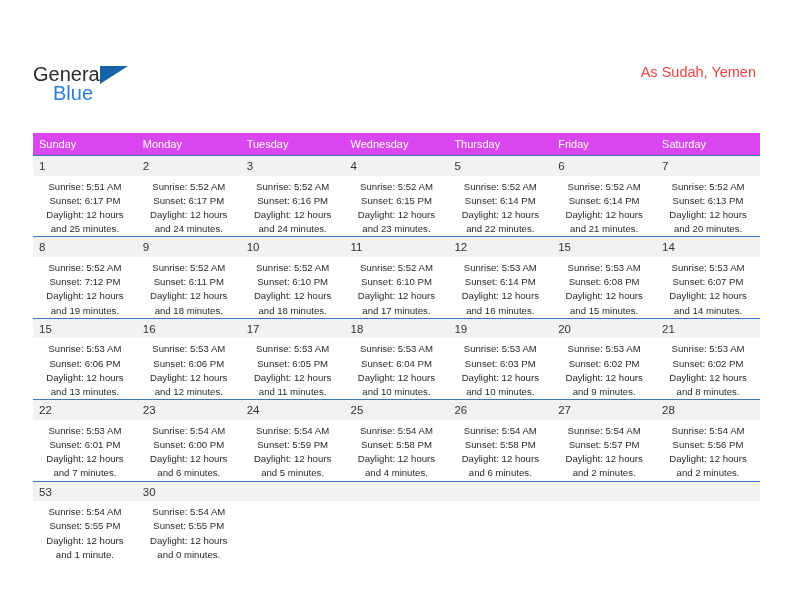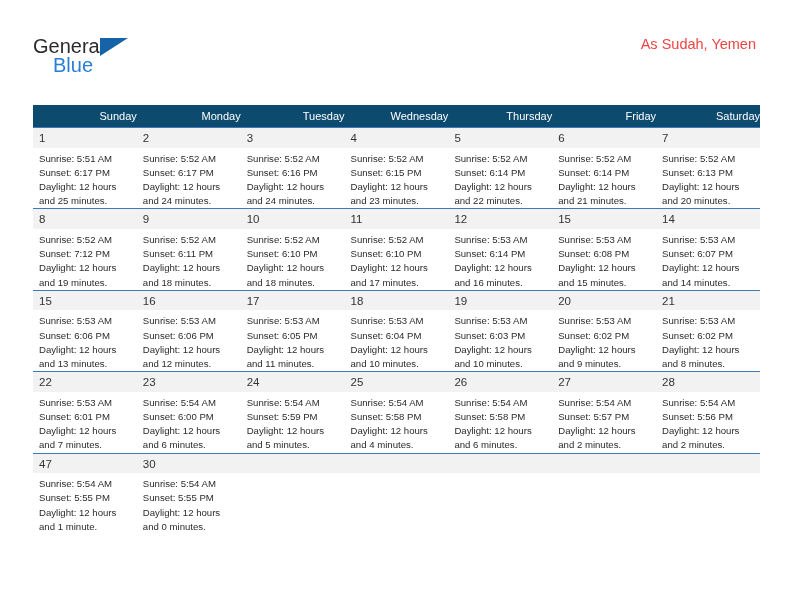--- a/index.html
+++ b/index.html
@@ -21,20 +21,21 @@
     box-sizing: border-box;
   }
 
   
   .top {
     display: flex;
     align-items: flex-start;
     justify-content: space-between;
     padding: 26px 36px 0 33px;
     box-sizing: border-box;
+    margin-top: 28px;
   }
   .logo {
     position: relative;
     width: 110px;
     height: 52px;
     line-height: 1;
   }
   .logo-general {
     position: absolute;
     left: 0;
@@ -80,25 +81,25 @@
   
   .calendar {
     position: absolute;
     left: 33px;
     top: 105px;
     width: 727px;
     border-collapse: collapse;
     table-layout: fixed;
   }
   .calendar th {
-    background: #0c4a6e;
+    background: #d946ef;
     color: #ffffff;
     font-size: 11px;
     font-weight: normal;
-    text-align: right;
+    text-align: left;
     padding: 5px 0 5px 6px;
     border: none;
     height: 10px;
   }
   .calendar td {
     vertical-align: top;
     padding: 0;
     border-top: 1.5px solid #3d79bf;
     background: #ffffff;
     height: 76px;
@@ -115,20 +116,21 @@
     min-height: 12px;
   }
   .daynum.blank {
     color: transparent;
   }
   .details {
     padding: 4px 6px 0 6px;
     font-size: 9.6px;
     color: #2b2b2b;
     line-height: 1.48;
+    text-align: center;
   }
   .details div {
     white-space: nowrap;
   }
 </style>
 </head>
 <body>
 
 <div class="page">
 
@@ -411,21 +413,21 @@
             <div class="details">
               <div>Sunrise: 5:54 AM</div>
               <div>Sunset: 5:56 PM</div>
               <div>Daylight: 12 hours</div>
               <div>and 2 minutes.</div>
             </div>
           </td>
         </tr>
         <tr class="week-row">
           <td>
-            <div class="daynum">47</div>
+            <div class="daynum">53</div>
             <div class="details">
               <div>Sunrise: 5:54 AM</div>
               <div>Sunset: 5:55 PM</div>
               <div>Daylight: 12 hours</div>
               <div>and 1 minute.</div>
             </div>
           </td>
           <td>
             <div class="daynum">30</div>
             <div class="details">

